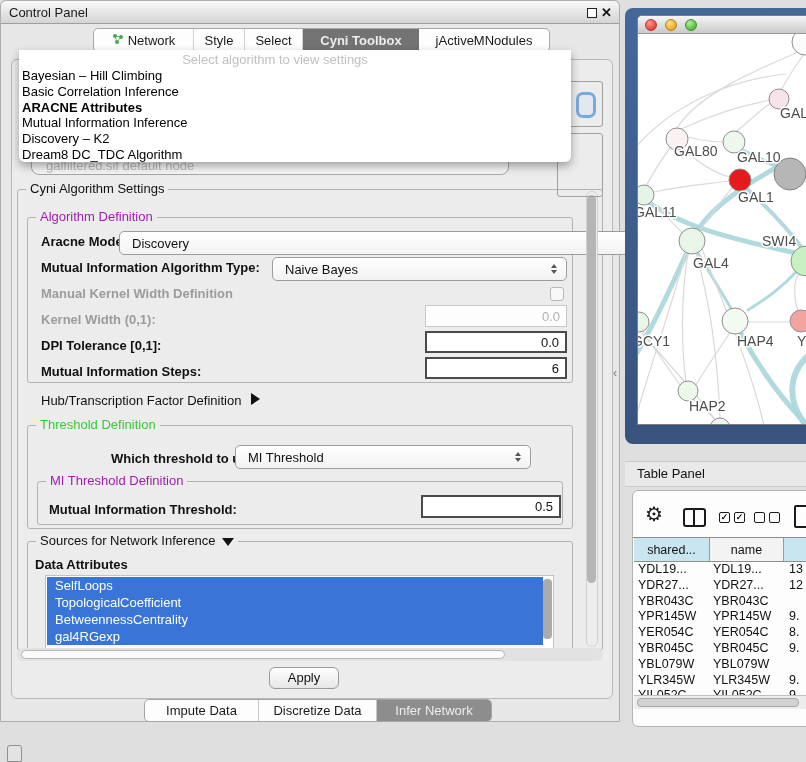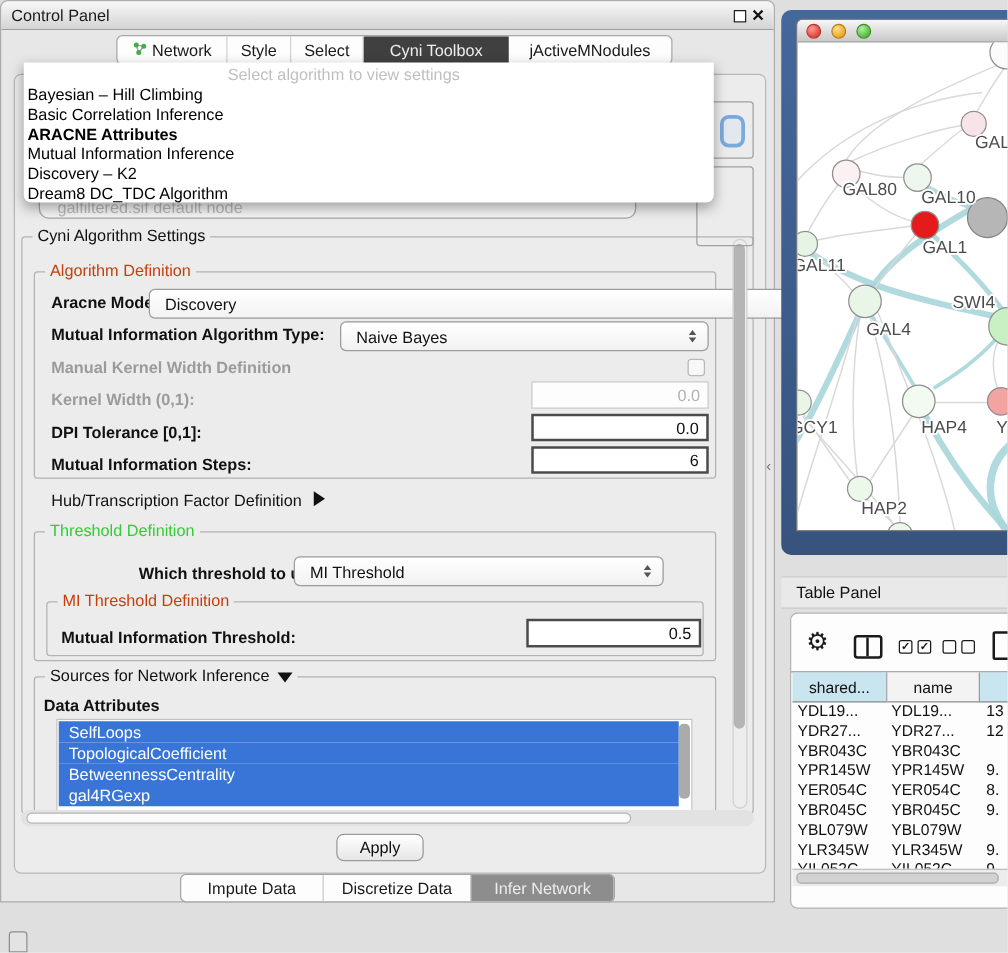--- a/index.html
+++ b/index.html
@@ -31,21 +31,21 @@
 
   
   #top-tabs {
     left: 92px; top: 27px; height: 24px; display: flex;
     background: #fdfdfd; border: 1px solid #a8a8a8; border-radius: 5px; overflow: hidden;
   }
   .tab { height: 100%; display: flex; align-items: center; justify-content: center; gap: 4px;
          font-size: 13px; color: #1a1a1a; white-space: nowrap; }
   .tab:not(.sel) { border-right: 1px solid #d2d2d2; }
   .tab:last-child { border-right: none; }
-  .tab.sel { background: #404040; color: #ededed; border-right: none; }
+  .tab.sel { background: #737373; color: #ededed; border-right: none; font-weight: bold; }
 
   
   #inner-panel { left: 10px; top: 58px; width: 602px; height: 640px;
     background: #ececec; border: 1px solid #b7b7b7; border-radius: 6px; }
 
   
   .frag-group { border: 1px solid #a0a0a0; border-radius: 3px; z-index: 4; }
   #frag-combo-blue { left: 575px; top: 91px; width: 20px; height: 26px;
     border: 3px solid #79aade; border-radius: 7px; background: #e2e8ee; z-index: 5; }
   #frag-combo2 { left: 30px; top: 142px; width: 478px; height: 32px;
@@ -61,21 +61,21 @@
   }
   #algo-placeholder { left: 0; top: 2px; width: 512px; text-align: center; color: #c0c0c0; font-size: 13px; }
   .algo-item { position: absolute; left: 3px; width: 540px; height: 15.8px; line-height: 15.8px;
     font-size: 13px; color: #000; white-space: nowrap; }
   .algo-item.bold { font-weight: bold; }
 
   
   .groupbox { position: absolute; border: 1px solid #b2b2b2; border-radius: 3px; }
   .legend { position: absolute; top: -9px; left: 8px; background: #ececec; padding: 0 4px;
     font-size: 13px; line-height: 16px; white-space: nowrap; }
-  .legend.blue { color: #c2410c; }
+  .legend.blue { color: #a21caf; }
   .legend.green { color: #33cc33; }
 
   .lbl { position: absolute; font-weight: bold; font-size: 13px; line-height: 16px; white-space: nowrap; }
   .lbl.gray { color: #9b9b9b; }
   .lbl.plain { font-weight: normal; }
 
   .combo { position: absolute; background: linear-gradient(#ffffff, #f2f2f2);
     border: 1px solid #9c9c9c; border-radius: 5px;
     display: flex; align-items: center; padding-left: 12px; font-size: 13px; }
   .combo .arrows { position: absolute; right: 9px; top: 50%; transform: translateY(-50%);
@@ -171,21 +171,21 @@
 
 <div id="cp-window" class="abs">
 
   <div id="cp-titlebar" class="abs">
     <span id="cp-title" class="abs">Control Panel</span>
     <span id="float-icon" class="abs"></span>
     <span id="close-icon" class="abs">✕</span>
   </div>
 
   <div id="top-tabs" class="abs">
-      <div class="tab" style="width: 88px;">
+      <div class="tab" style="width: 100px;">
         <span><svg width="12" height="12" viewBox="0 0 12 12">
             <line x1="3" y1="3" x2="9" y2="4" stroke="#9a9a9a" stroke-width="1"></line>
             <line x1="3" y1="3" x2="5" y2="9" stroke="#9a9a9a" stroke-width="1"></line>
             <line x1="9" y1="4" x2="5" y2="9" stroke="#9a9a9a" stroke-width="1"></line>
             <circle cx="3" cy="3" r="2" fill="#3fae49"></circle>
             <circle cx="9" cy="4" r="2" fill="#3fae49"></circle>
             <circle cx="5" cy="9" r="2" fill="#3fae49"></circle>
           </svg></span>
         <span>Network</span>
       </div>

